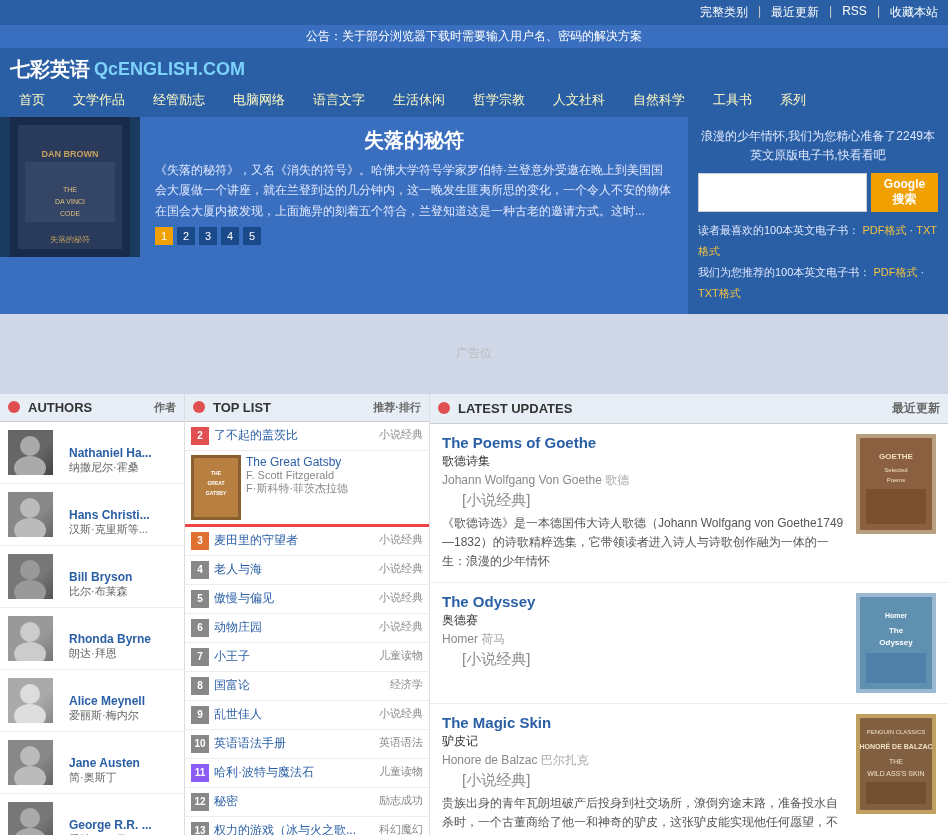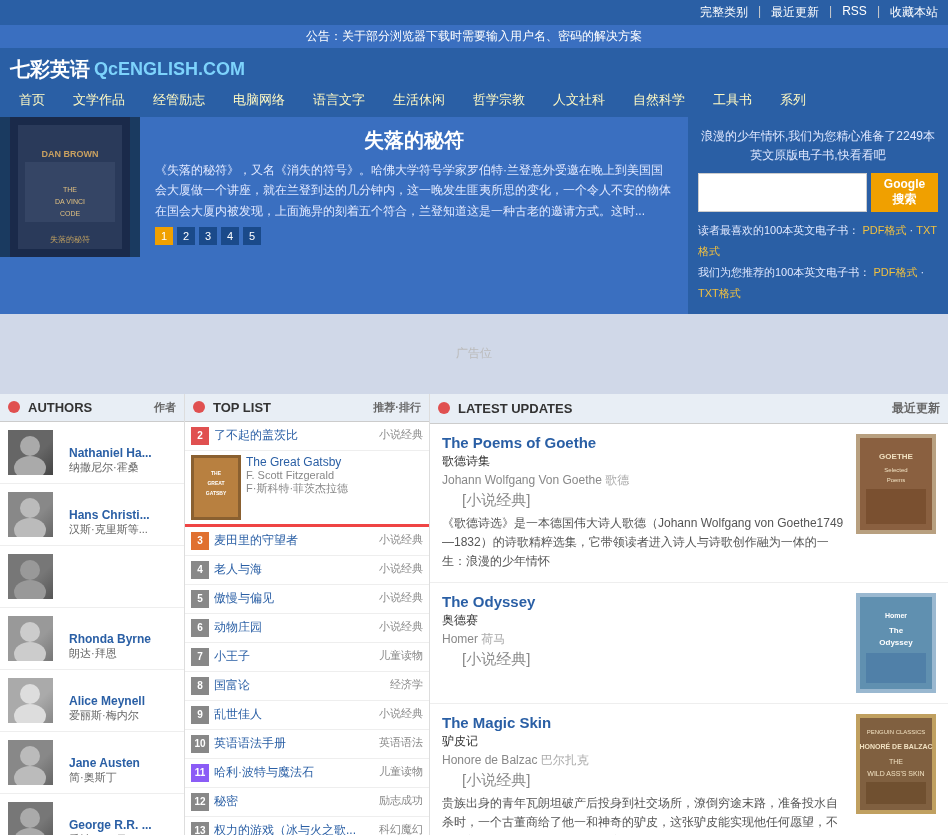--- a/index.html
+++ b/index.html
@@ -250,20 +250,24 @@
         <div class="author-cn">汉斯·克里斯等...</div>
       </div>
     </div>
     <div class="author-item">
       <div class="author-avatar av3">
         <svg width="45" height="45">
             <circle cx="22" cy="16" r="10" fill="#999"></circle>
             <ellipse cx="22" cy="38" rx="16" ry="12" fill="#999"></ellipse>
           </svg>
       </div>
+      <div class="author-info">
+        <div class="author-en">Bill Bryson</div>
+        <div class="author-cn">比尔·布莱森</div>
+      </div>
     </div>
     <div class="author-item">
       <div class="author-avatar av4">
         <svg width="45" height="45">
             <circle cx="22" cy="16" r="10" fill="#ccc"></circle>
             <ellipse cx="22" cy="38" rx="16" ry="12" fill="#ccc"></ellipse>
           </svg>
       </div>
       <div class="author-info">
         <div class="author-en">Rhonda Byrne</div>

